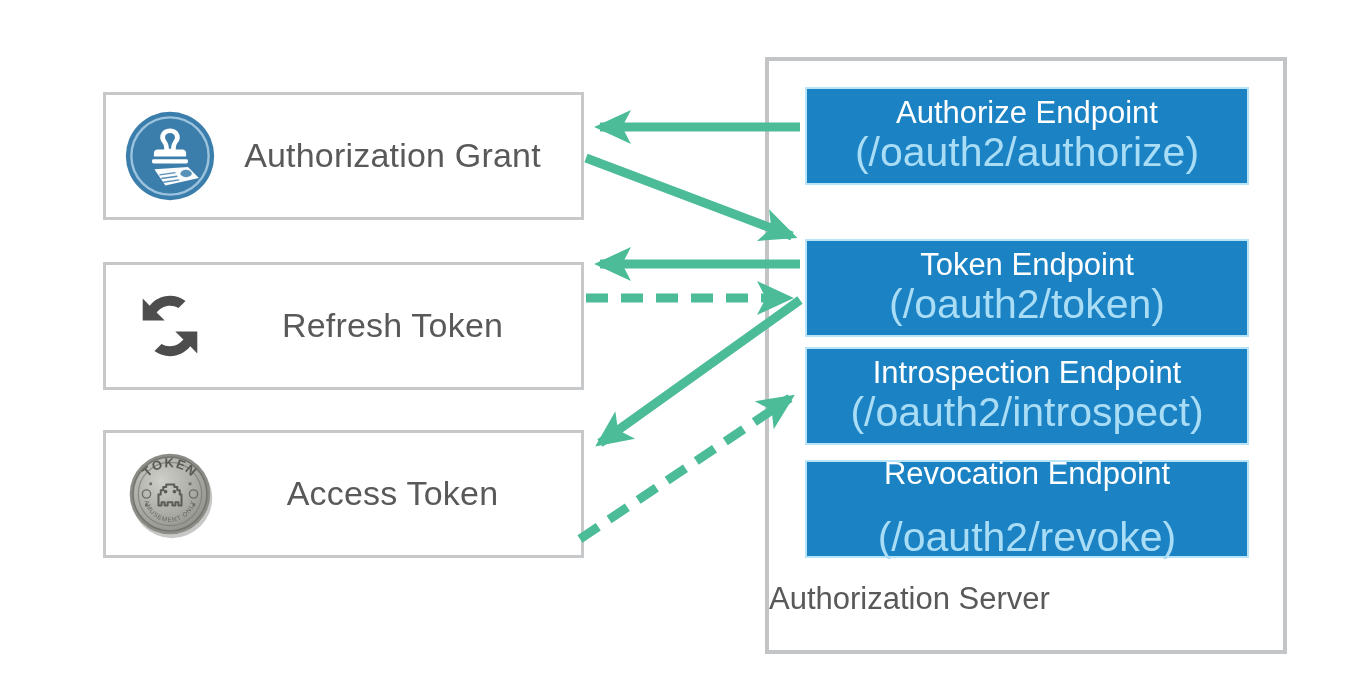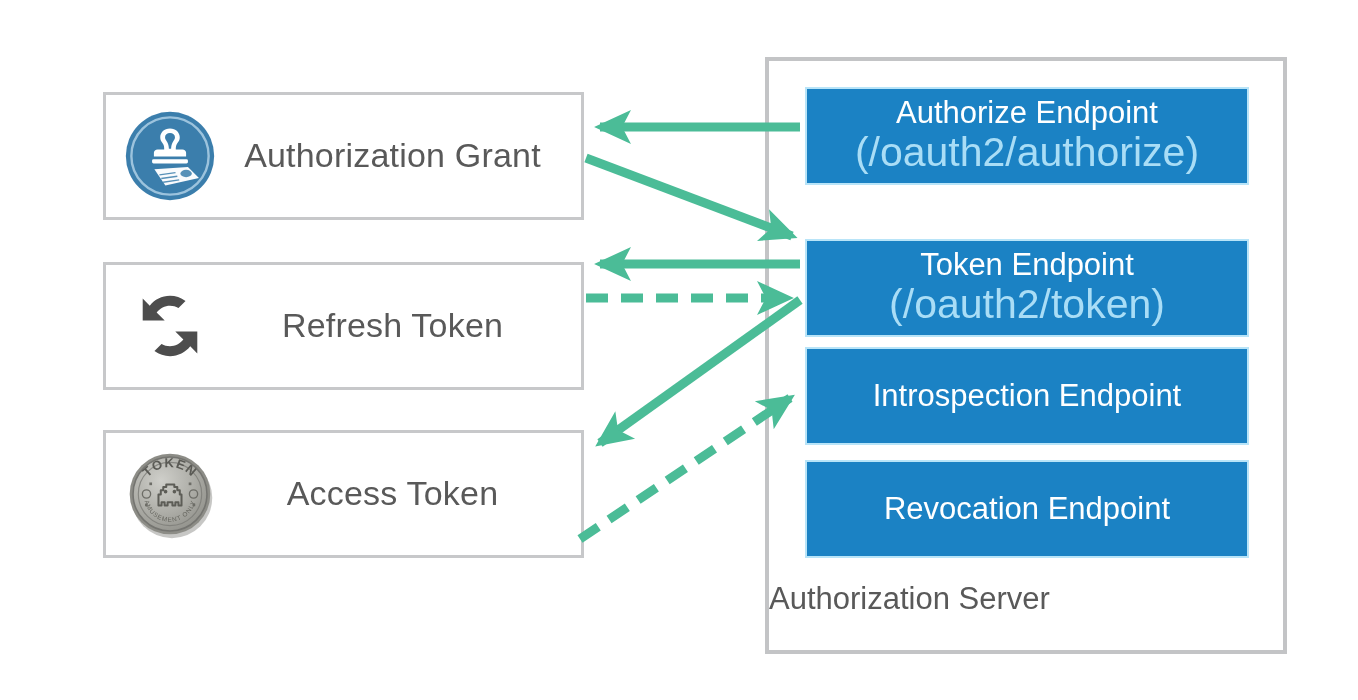--- a/index.html
+++ b/index.html
@@ -210,24 +210,26 @@
       <div class="ep-path">(/oauth2/authorize)</div>
     </div>
 
     <div class="endpoint-box" id="ep-token">
       <div class="ep-name">Token Endpoint</div>
       <div class="ep-path">(/oauth2/token)</div>
     </div>
 
     <div class="endpoint-box" id="ep-introspect">
       <div class="ep-name">Introspection Endpoint</div>
+      <div class="ep-path">(/oauth2/introspect)</div>
     </div>
 
     <div class="endpoint-box" id="ep-revoke">
       <div class="ep-name">Revocation Endpoint</div>
+      <div class="ep-path">(/oauth2/revoke)</div>
     </div>
 
     <div id="server-caption">Authorization Server</div>
   </div>
 
   <svg id="arrow-layer" viewBox="0 0 1358 700">
     <defs>
       <marker id="head" viewBox="0 0 10 10" refX="8.4" refY="5" markerWidth="4.1" markerHeight="4.1" orient="auto-start-reverse">
         <path d="M0,0.4 L10,5 L0,9.6 L2.4,5 z" fill="#4bbc97"></path>
       </marker>

